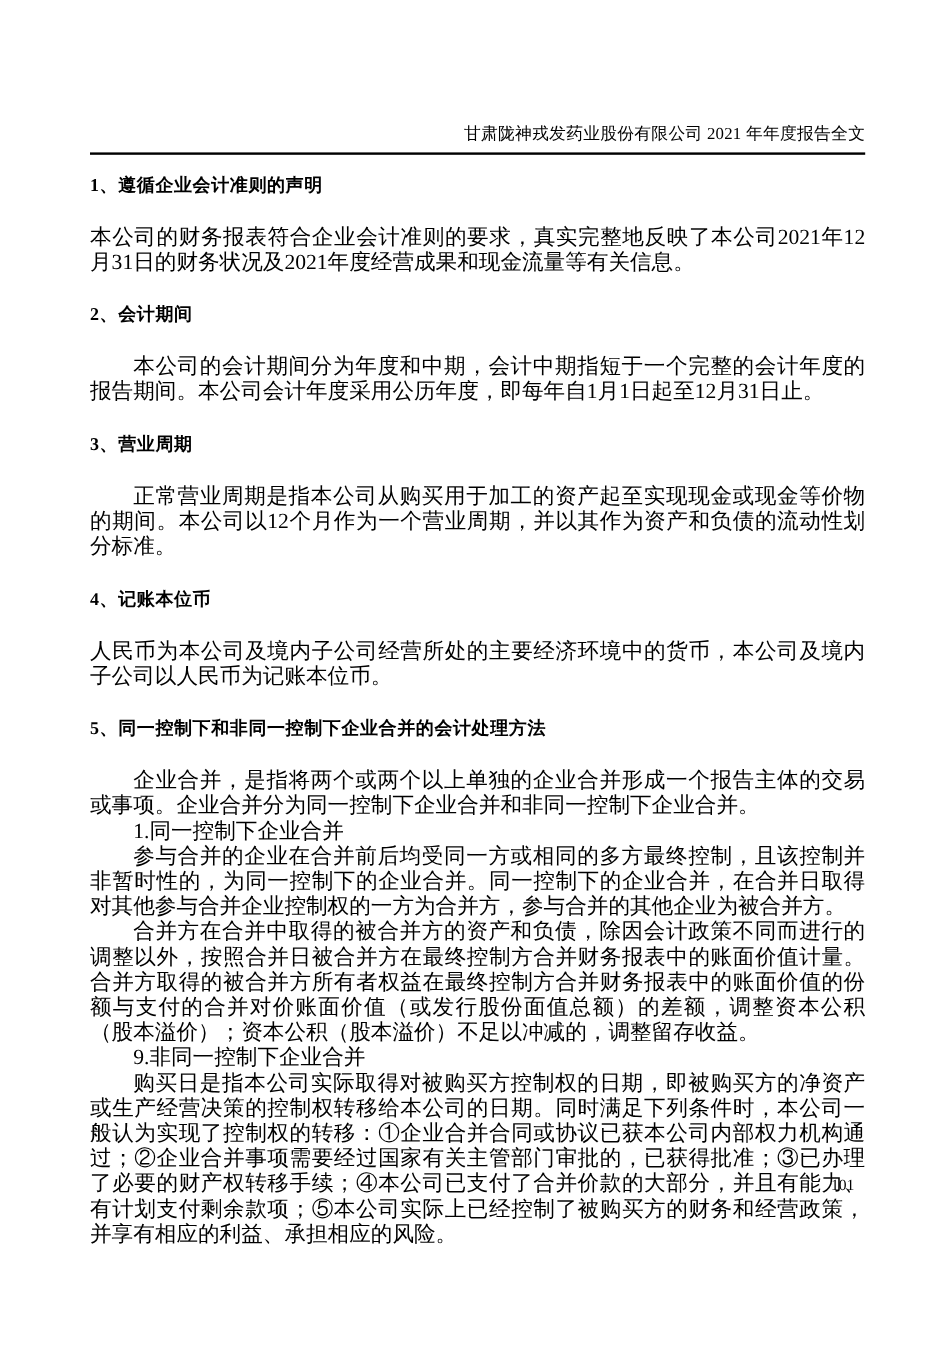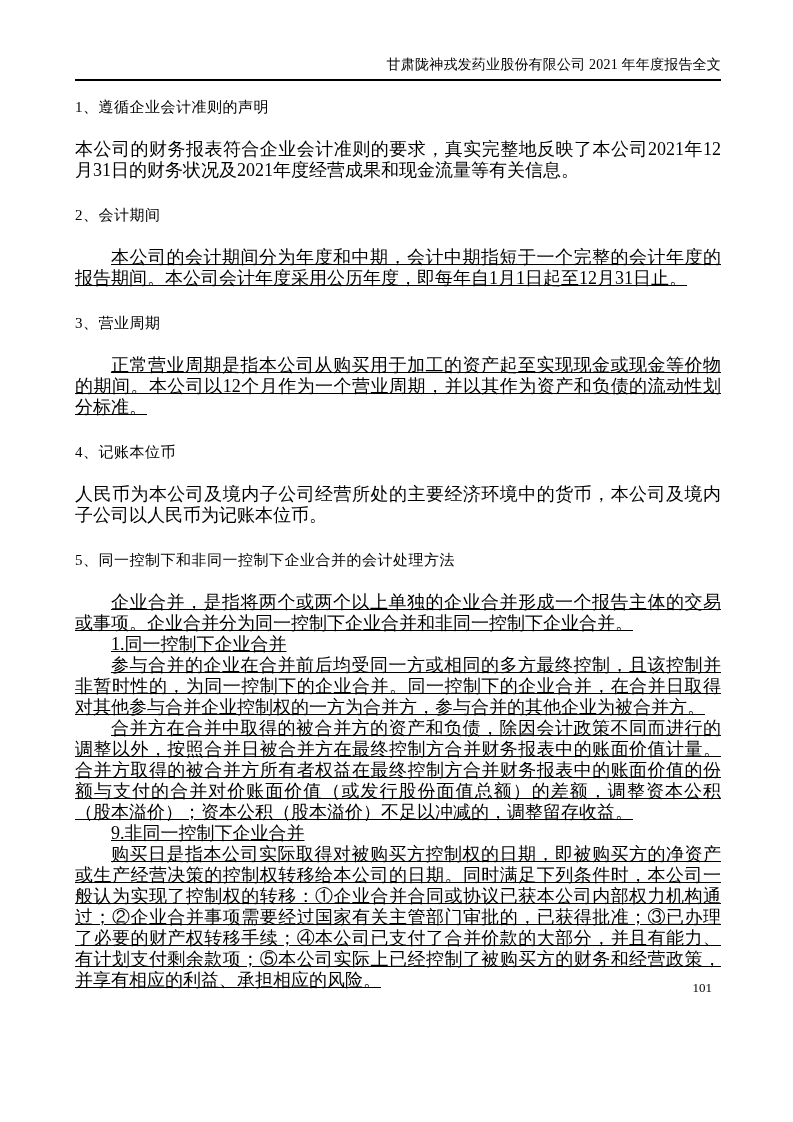--- a/index.html
+++ b/index.html
@@ -20,46 +20,46 @@
   }
   .content {
     padding: 0 72px 0 75px;
   }
   .doc-header {
     padding-top: 54px;
     text-align: right;
     font-size: 14px;
     line-height: 21px;
     letter-spacing: 0.2px;
+    margin-top: 48px;
   }
   .header-rule {
     border: none;
     border-top: 2px solid #000000;
     margin: 4px 0 0 0;
   }
   .section-heading {
     font-size: 15px;
-    font-weight: normal;
+    font-weight: bold;
     line-height: 20px;
     margin: 24px 0 22px 0;
     letter-spacing: 0.5px;
   }
   .section-heading.first {
     margin-top: 16px;
   }
   .para {
     font-size: 18px;
     line-height: 21px;
     margin: 0;
     text-align: justify;
     word-break: break-all;
   }
   .para.indent {
     text-indent: 2em;
-    text-decoration: underline;
   }
   .page-number {
     position: absolute;
     top: 980px;
     right: 81px;
     font-size: 13px;
     line-height: 15px;
   }
 </style>
 </head>

